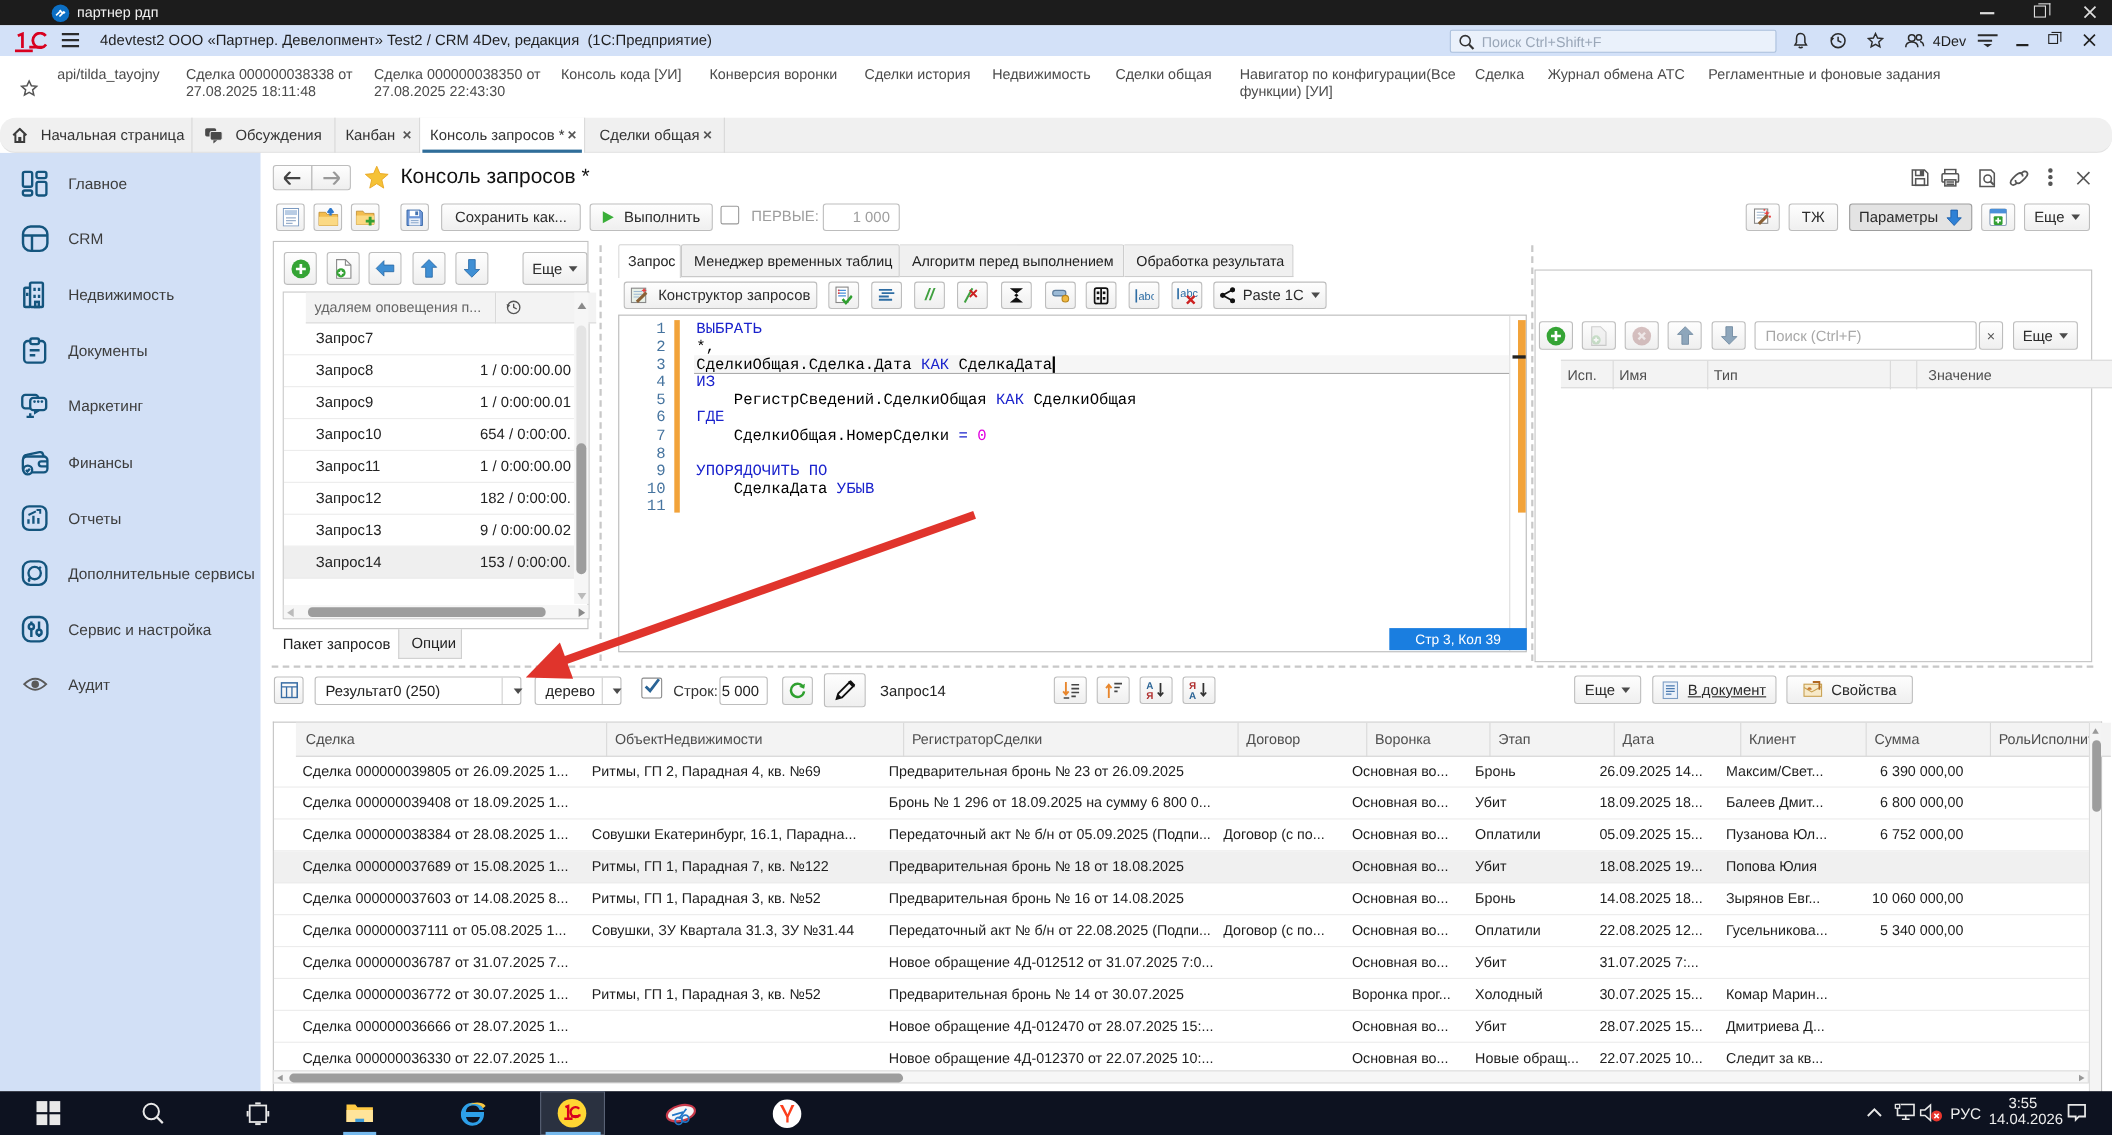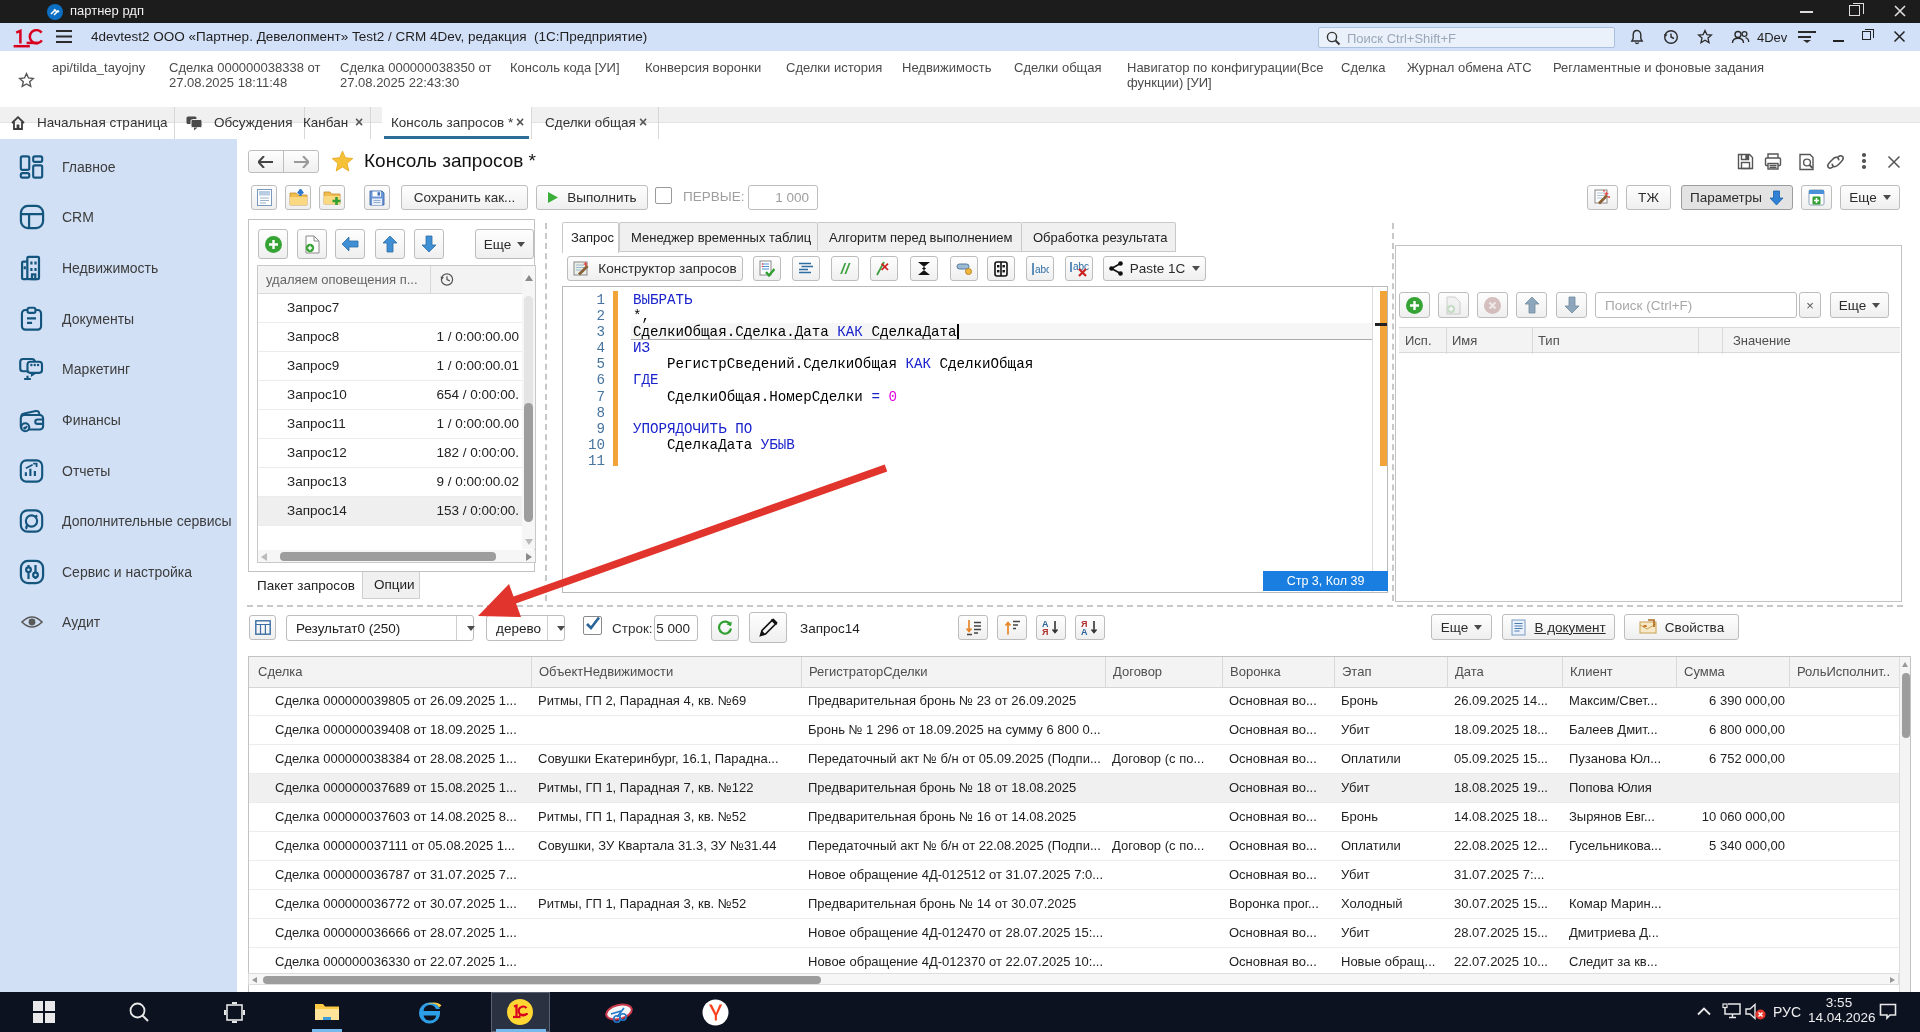--- a/index.html
+++ b/index.html
@@ -5,36 +5,36 @@
 *{margin:0;padding:0;box-sizing:border-box;}
 html,body{width:1920px;height:1032px;overflow:hidden;}
 body{font-family:"Liberation Sans",sans-serif;position:relative;background:#fff;}
 .abs{position:absolute;}
 .abs span{white-space:nowrap;}
 .nw{white-space:nowrap;}
 
 #rdpbar{position:absolute;left:0;top:0;width:1920px;height:23px;background:#1c1c1c;color:#fff;}
 #appbar{position:absolute;left:0;top:23px;width:1920px;height:28px;background:#d3e1f8;}
 #linksbar{position:absolute;left:0;top:51px;width:1920px;height:56px;background:#fff;color:#4b4b4b;font-size:13px;}
-#tabbar{position:absolute;left:0;top:107px;width:1920px;height:16px;background:#f0f0f0;border-bottom:1px solid #e2e2e2;}
+#tabbar{position:absolute;left:0;top:107px;width:1920px;height:32px;background:#f0f0f0;border-bottom:1px solid #e2e2e2;border-radius:14px;}
 #sidebar{position:absolute;left:0;top:139px;width:237px;height:853px;background:#d2e0f6;}
 #content{position:absolute;left:237px;top:139px;width:1683px;height:853px;background:#fff;}
 #taskbar{position:absolute;left:0;top:992px;width:1920px;height:40px;background:#0d1220;}
 .tab{position:absolute;top:0;height:32px;border-right:1px solid #d7d7d7;color:#333;font-size:13.5px;line-height:31px;}
 .tabx{color:#555;font-size:14px;font-weight:bold;}
 
 .btn{position:absolute;background:linear-gradient(#fefefe,#efefef);border:1px solid #bdbdbd;border-radius:3px;font-size:13.5px;color:#2b2b2b;display:flex;align-items:center;justify-content:center;white-space:nowrap;}
 .caret{display:inline-block;width:0;height:0;border-left:4px solid transparent;border-right:4px solid transparent;border-top:5px solid #4b4b4b;margin-left:6px;}
 
 .sbi{position:absolute;left:0;width:237px;height:40px;}
 .sbi svg{position:absolute;left:18px;top:50%;transform:translateY(-50%);}
 .sbi span{position:absolute;left:62px;top:50%;transform:translateY(-50%);font-size:14px;color:#3c3c3c;}
 
 .panel{position:absolute;border:1px solid #c3c3c3;background:#fff;}
-.th{background:#f3f3f3;color:#4e4e4e;}
+.th{background:#f3f3f3;color:#4e4e4e;margin-left:20px;}
 
 .code{font-family:"Liberation Mono",monospace;font-size:14.2px;white-space:pre;}
 .kw{color:#1a22cc;}
 .num{color:#e000e0;}
 .lnum{color:#46749f;}
 
 .vdash{position:absolute;width:0;border-left:2px dashed #c8c8c8;}
 .hdash{position:absolute;height:0;border-top:2px dashed #c8c8c8;}
 
 .rrow{position:absolute;left:12px;width:1650px;height:29px;border-bottom:1px solid #ececec;font-size:13px;color:#1e1e1e;}
@@ -145,21 +145,21 @@
     <span class="abs" style="left:37px;">Начальная страница</span>
   </div>
   <div class="tab" style="left:175px;width:130px;">
     <svg class="abs" style="left:11px;top:9px" width="17" height="15" viewBox="0 0 17 15">
         <rect x="0.5" y="0.5" width="10" height="7.5" rx="1.5" fill="#4a4a4a"></rect>
         <rect x="5" y="3.5" width="11" height="8" rx="1.5" fill="#4a4a4a" stroke="#f0f0f0" stroke-width="1"></rect>
         <path d="M8 11.5 L8 14.5 L11.5 11.5 Z" fill="#4a4a4a"></path>
       </svg>
     <span class="abs" style="left:39px;">Обсуждения</span>
   </div>
-  <div class="tab" style="left:294px;width:77px;text-decoration:underline;">
+  <div class="tab" style="left:305px;width:77px;text-decoration:underline;">
     <span class="abs" style="left:9px;">Канбан</span>
     <span class="tabx abs" style="left:61px;">×</span>
   </div>
   <div class="tab" style="left:382px;width:150px;background:#fff;">
     <span class="abs" style="left:9px;">Консоль запросов *</span>
     <span class="tabx abs" style="left:134px;">×</span>
     <div class="abs" style="left:2px;bottom:0;width:145px;height:3px;background:#2f6d99;"></div>
   </div>
   <div class="tab" style="left:532px;width:127px;">
     <span class="abs" style="left:13px;">Сделки общая</span>

